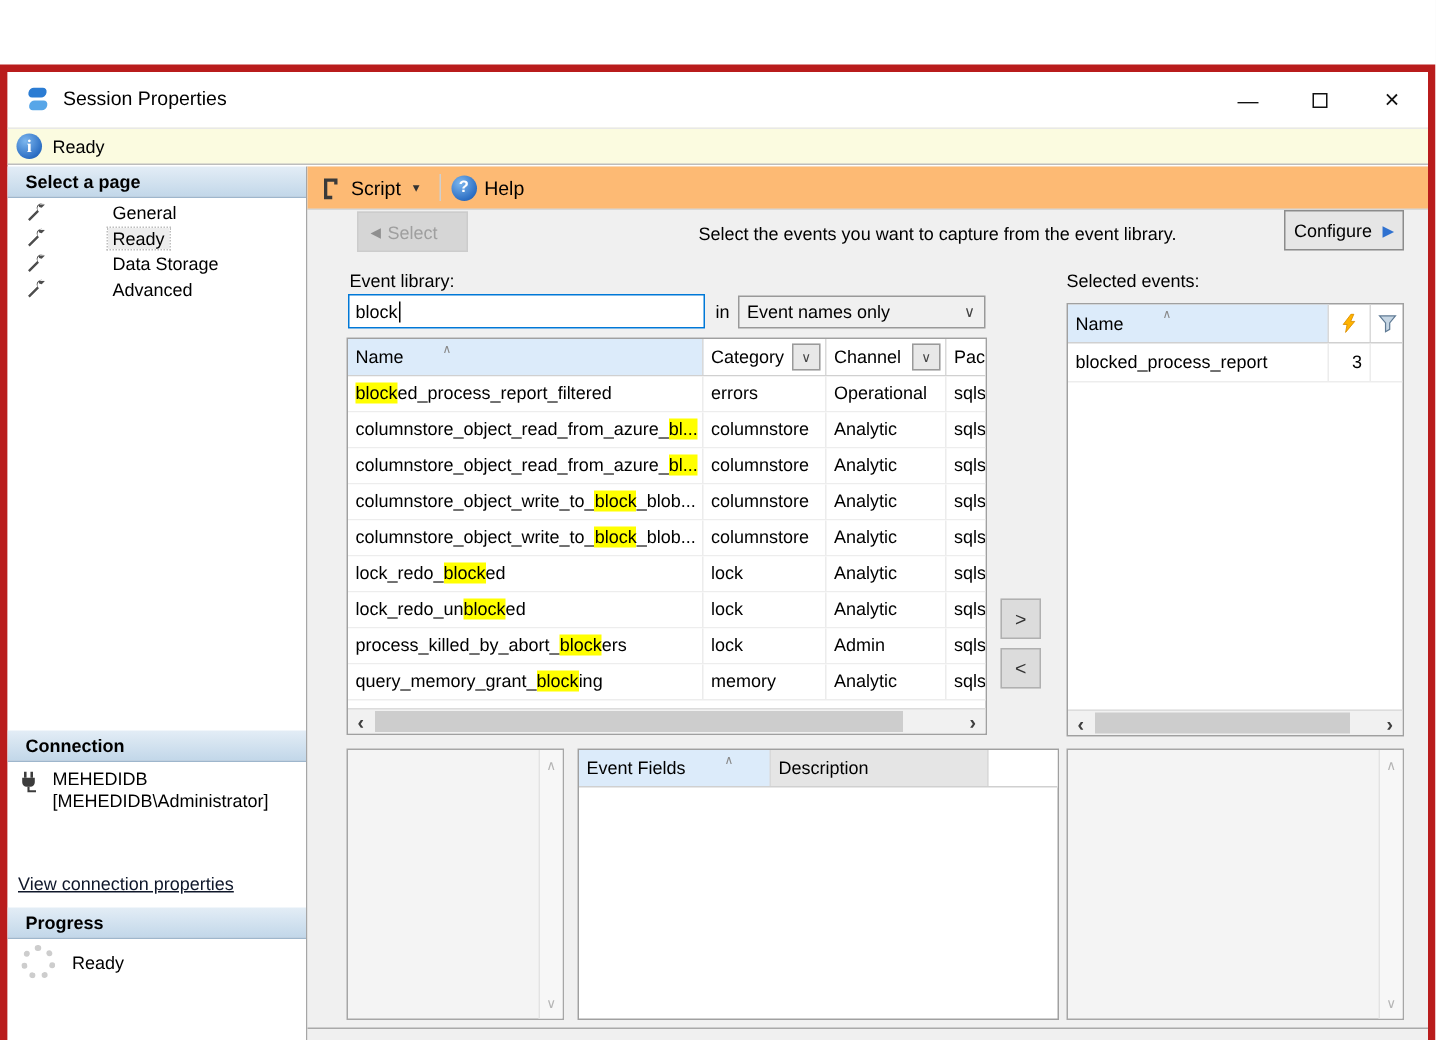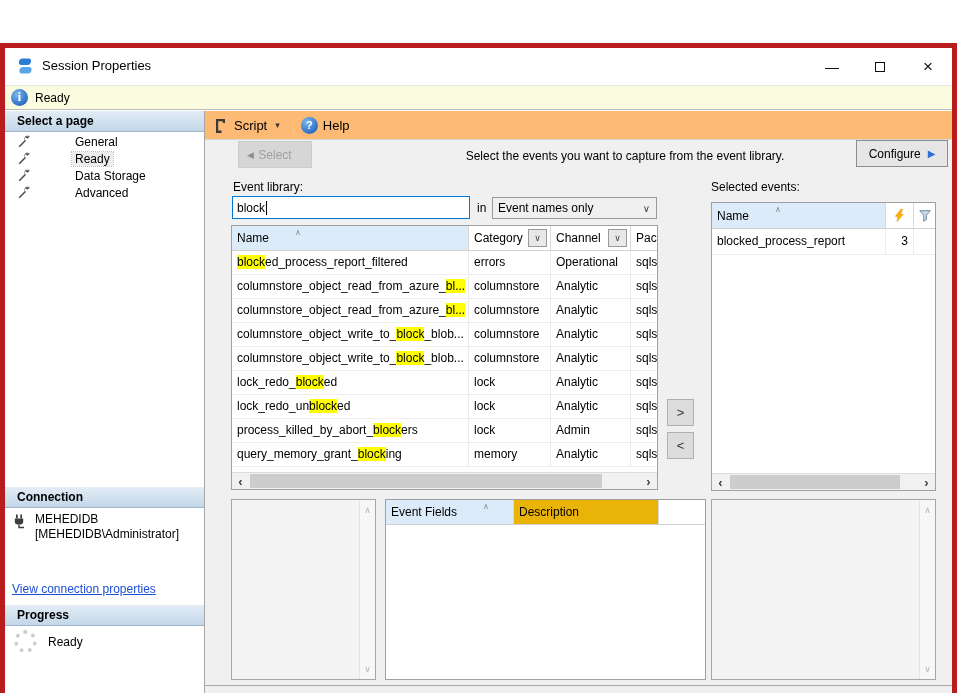--- a/index.html
+++ b/index.html
@@ -27,36 +27,36 @@
   .sec-header { height:21px; line-height:20px; font-weight:bold; padding-left:12px; background:linear-gradient(#e3edf6,#c2d7e9); border-bottom:1px solid #9eb6cc; }
   .sec-header.abs { position:absolute; left:0; right:0; }
   .page-item { display:flex; align-items:center; height:16px; padding-left:8px; margin-top:1px;gap:36px; }
   .page-item .wrench { width:14px; height:14px; margin-right:5px; flex:0 0 auto; }
   .page-item span.lbl { padding:0 3px; }
   .page-item.selected span.lbl { background:#ededed; outline:1px dotted #bdbdbd; }
   .pages { position:absolute; top:22px; left:4px; }
   .conn-header { top:376px; }
   .conn-icon { position:absolute; left:7px; top:403px; width:18px; height:16px; }
   .conn-text { position:absolute; left:30px; top:401px; line-height:15px; width:160px; }
-  .conn-link { position:absolute; left:7px; top:471px; color:#1d4ed8; }
+  .conn-link { position:absolute; left:7px; top:471px; color:#0f172a; }
   .prog-header { top:494px; }
   .spinner { position:absolute; left:9px; top:519px; width:23px; height:23px; border:4px dotted #cdcdcd; border-radius:50%; }
   .prog-ready { position:absolute; left:43px; top:524px; }
   
   .main { position:absolute; left:200px; top:63px; right:0; bottom:0; background:#f0f0f0; }
   .toolbar { position:absolute; left:0; top:0; right:0; height:29px; background:#fdba74; border-bottom:1px solid #d7d7d7; display:flex; align-items:center; padding-left:8px; }
   .toolbar .script-ic { width:16px; height:16px; margin-right:5px; }
   .toolbar .caret { font-size:9px; color:#333; margin:0 6px 0 8px; }
   .toolbar .sep { width:1px; height:18px; background:#cfcfcf; margin:0 7px; }
   .toolbar .round-icon { margin-right:5px; font-size:11px; }
   .tb-label { font-size:13px; }
   .select-btn { position:absolute; left:33px; top:30px; width:74px; height:27px; background:#d6d6d6; border:1px solid #cccccc; color:#9f9f9f; display:flex; align-items:center; justify-content:center; }
   .select-btn .bk { position:absolute; left:8px; font-size:9px; color:#8f8f8f; }
   .instruction { position:absolute; left:170px; top:38px; width:500px; text-align:center; }
-  .configure-btn { position:absolute; left:651px; top:29px; width:92px; height:27px; background:#e6e6e6; border:1px solid #8c8c8c; display:flex; align-items:center; justify-content:center; gap:7px; }
+  .configure-btn { position:absolute; left:651px; top:29px; width:80px; height:27px; background:#e6e6e6; border:1px solid #8c8c8c; display:flex; align-items:center; justify-content:center; gap:7px; }
   .configure-btn .fw { color:#2f71d0; font-size:10px; }
   .field-label { position:absolute; }
   .lib-label { left:28px; top:69px; }
   .sel-label { left:506px; top:69px; }
   .search-box { position:absolute; left:27px; top:85px; width:238px; height:23px; background:#fff; border:1px solid #0078d7; display:flex; align-items:center; padding-left:4px; }
   .caret-line { width:1px; height:14px; background:#000; margin-left:1px; }
   .in-label { position:absolute; left:272px; top:90px; }
   .combo { position:absolute; left:287px; top:86px; width:165px; height:22px; background:#f0f0f0; border:1px solid #999; display:flex; align-items:center; padding-left:5px; }
   .combo .chev { position:absolute; right:6px; color:#444; font-size:10px; }
   
@@ -84,21 +84,21 @@
   .srow .c { line-height:25px; white-space:nowrap; overflow:hidden; border-right:1px solid #ececec; }
   .srow .name { width:174px; padding-left:5px; } .srow .cnt { width:28px; text-align:right; padding-right:5px; } .srow .flt { flex:1; border-right:none; }
   
   .panel { position:absolute; background:#f4f4f4; border:1px solid #a6a6a6; }
   .bl-panel { left:26px; top:388px; width:145px; height:181px; }
   .br-panel { left:506px; top:388px; width:225px; height:181px; }
   .vscroll { position:absolute; right:0; top:0; bottom:0; width:16px; background:#f7f7f7; border-left:1px solid #e3e3e3; }
   .vscroll .arr { position:absolute; left:0; width:15px; height:16px; display:flex; align-items:center; justify-content:center; color:#b5b5b5; font-size:9px; }
   .vscroll .arr.u { top:2px; } .vscroll .arr.d { bottom:2px; }
   .fields-table { position:absolute; left:180px; top:388px; width:321px; height:181px; background:#fff; border:1px solid #a0a0a0; }
-  .fh-ef { width:128px; } .fh-desc { width:145px; background:#eab308; } .fh-blank { flex:1; border-right:none; }
+  .fh-ef { width:128px; } .fh-desc { width:145px; background:#e5e5e5; } .fh-blank { flex:1; border-right:none; }
   
   .footer-divider { position:absolute; left:0; right:0; top:574px; border-top:1px solid #a9a9a9; }
   .btn { position:absolute; top:589px; height:26px; background:#e1e1e1; border:1px solid #adadad; display:flex; align-items:flex-start; justify-content:center; }
   .ok-btn { left:511px; width:75px; border:2px solid #0067c0; }
   .cancel-btn { left:594px; width:84px; }
   .help-btn { left:674px; width:64px; }
   .grip { position:absolute; right:3px; bottom:3px; width:4px; height:4px; background:#8a8a8a; box-shadow:-5px 0 #8a8a8a, 0 -5px #8a8a8a; }
 </style>
 </head>
 <body>

